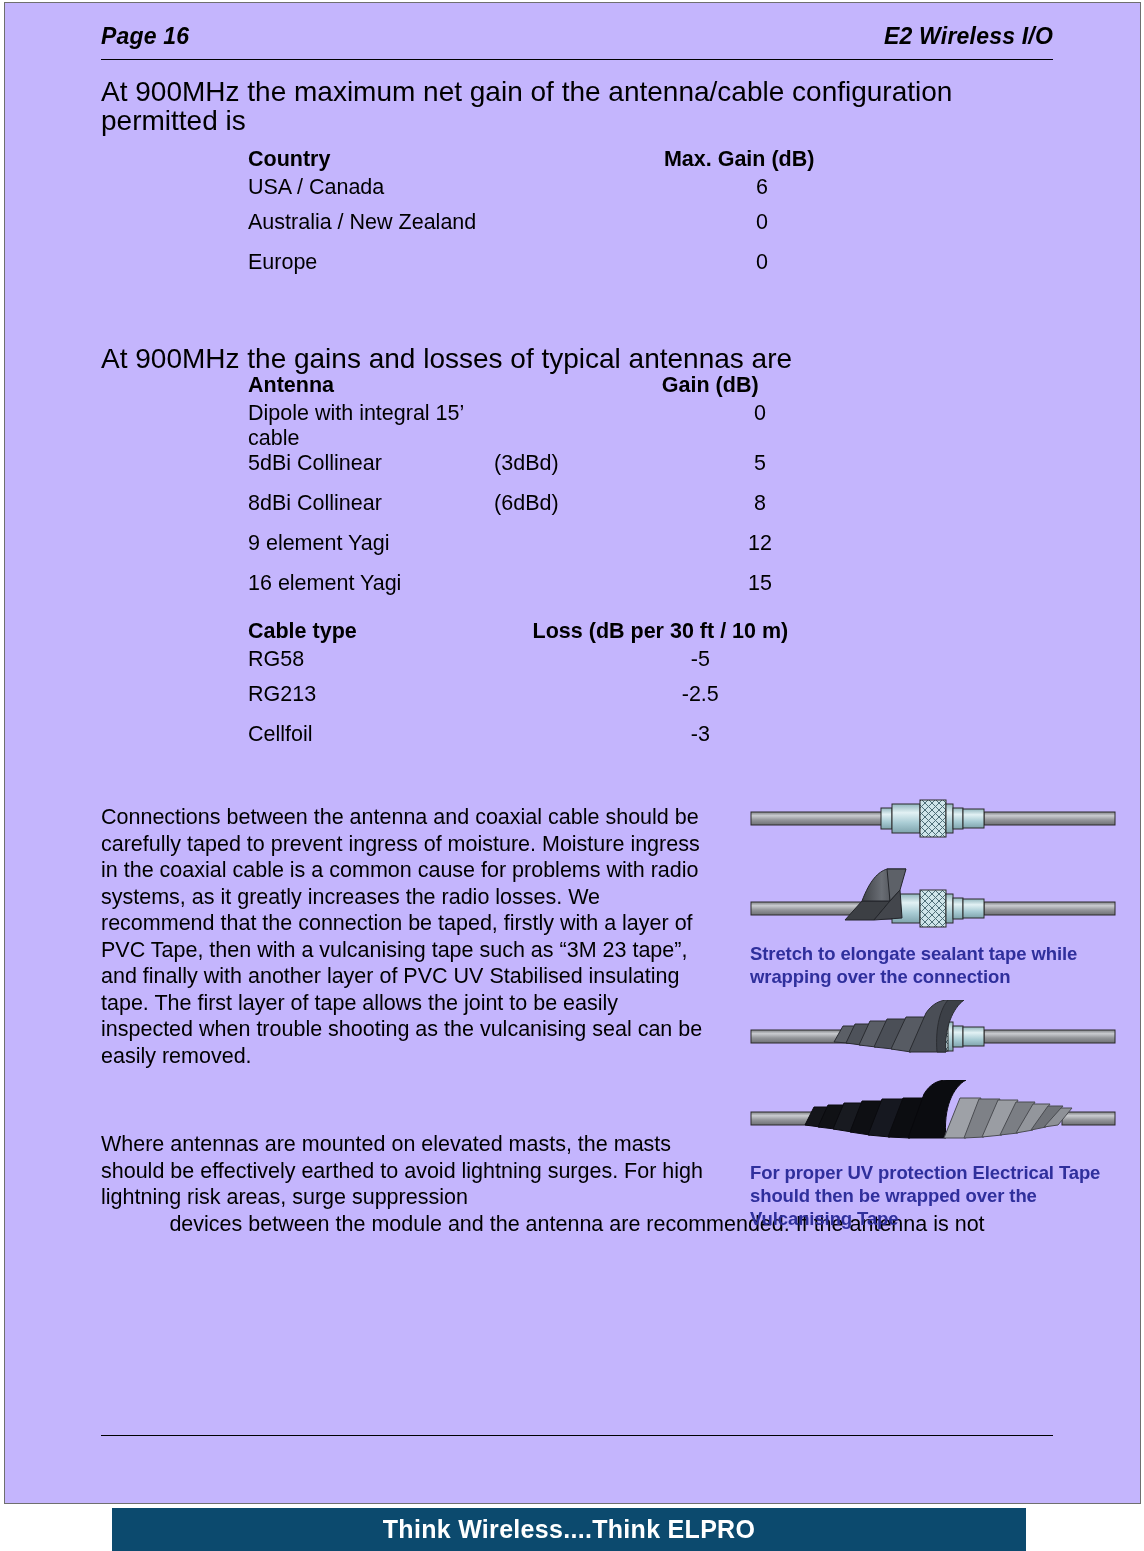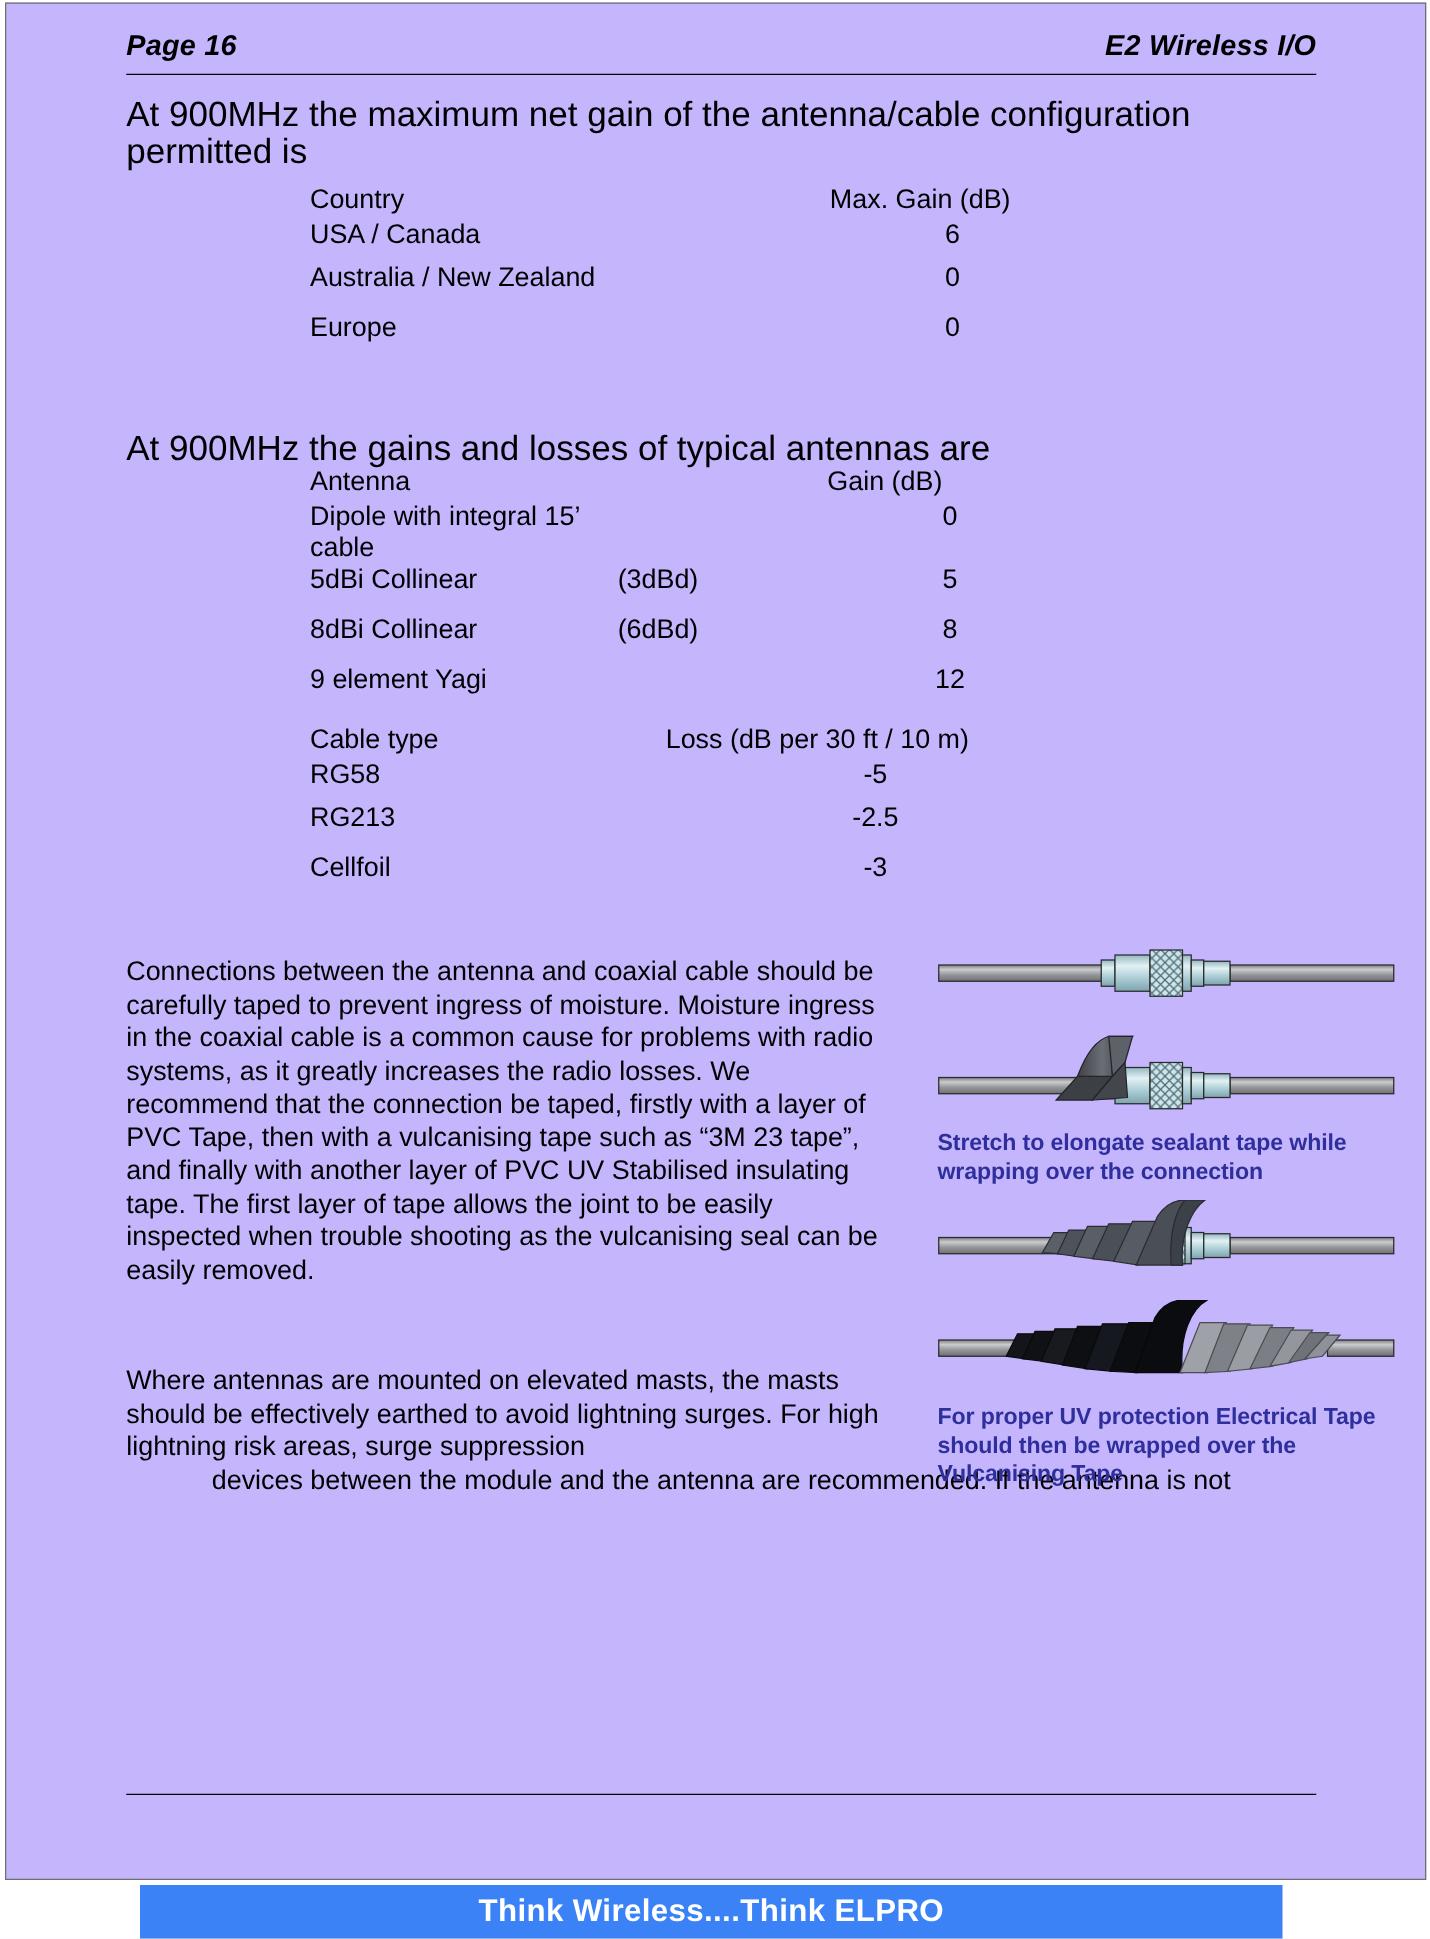--- a/index.html
+++ b/index.html
@@ -65,21 +65,21 @@
     border-collapse: collapse;
     font-size: 21.5px;
   }
   .spec-table td, .spec-table th {
     padding: 0;
     text-align: left;
     vertical-align: baseline;
     font-weight: normal;
   }
   .spec-table thead th {
-    font-weight: normal;
+    font-weight: bold;
     padding-bottom: 3px;
   }
   .spec-table .c-name  { width: 250px; }
   .spec-table .c-mid   { width: 160px; }
   .spec-table .c-val   { width: 210px; text-align: center; }
   .spec-table .c-val-head { text-align: left; padding-left: 10px; }
   .spec-table tbody tr { height: 40px; }
   .spec-table tbody tr:first-child { height: 35px; }
 
   .table1 { margin-top: 12px; }
@@ -146,21 +146,21 @@
     border-top: 1.6px solid #000;
   }
 
   
   #footer-banner {
     position: absolute;
     left: 112px;
     top: 1508px;
     width: 914px;
     height: 43px;
-    background: #3b82f6;
+    background: #0c4a6e;
     display: flex;
     align-items: center;
     justify-content: center;
   }
   #footer-banner .banner-text {
     color: #ffffff;
     font-weight: bold;
     font-size: 25px;
     letter-spacing: 0.3px;
   }
@@ -228,20 +228,25 @@
         </tr>
         <tr>
           <td class="c-name">8dBi Collinear</td>
           <td class="c-mid">(6dBd)</td>
           <td class="c-val">8</td>
         </tr>
         <tr>
           <td class="c-name">9 element Yagi</td>
           <td class="c-mid"></td>
           <td class="c-val">12</td>
+        </tr>
+        <tr>
+          <td class="c-name">16 element Yagi</td>
+          <td class="c-mid"></td>
+          <td class="c-val">15</td>
         </tr>
       </tbody>
     </table>
 
     <table class="spec-table table3">
       <thead>
         <tr>
           <th class="c-name">Cable type</th>
           <th class="c-val c-val-head">Loss (dB per 30 ft / 10 m)</th>
         </tr>

